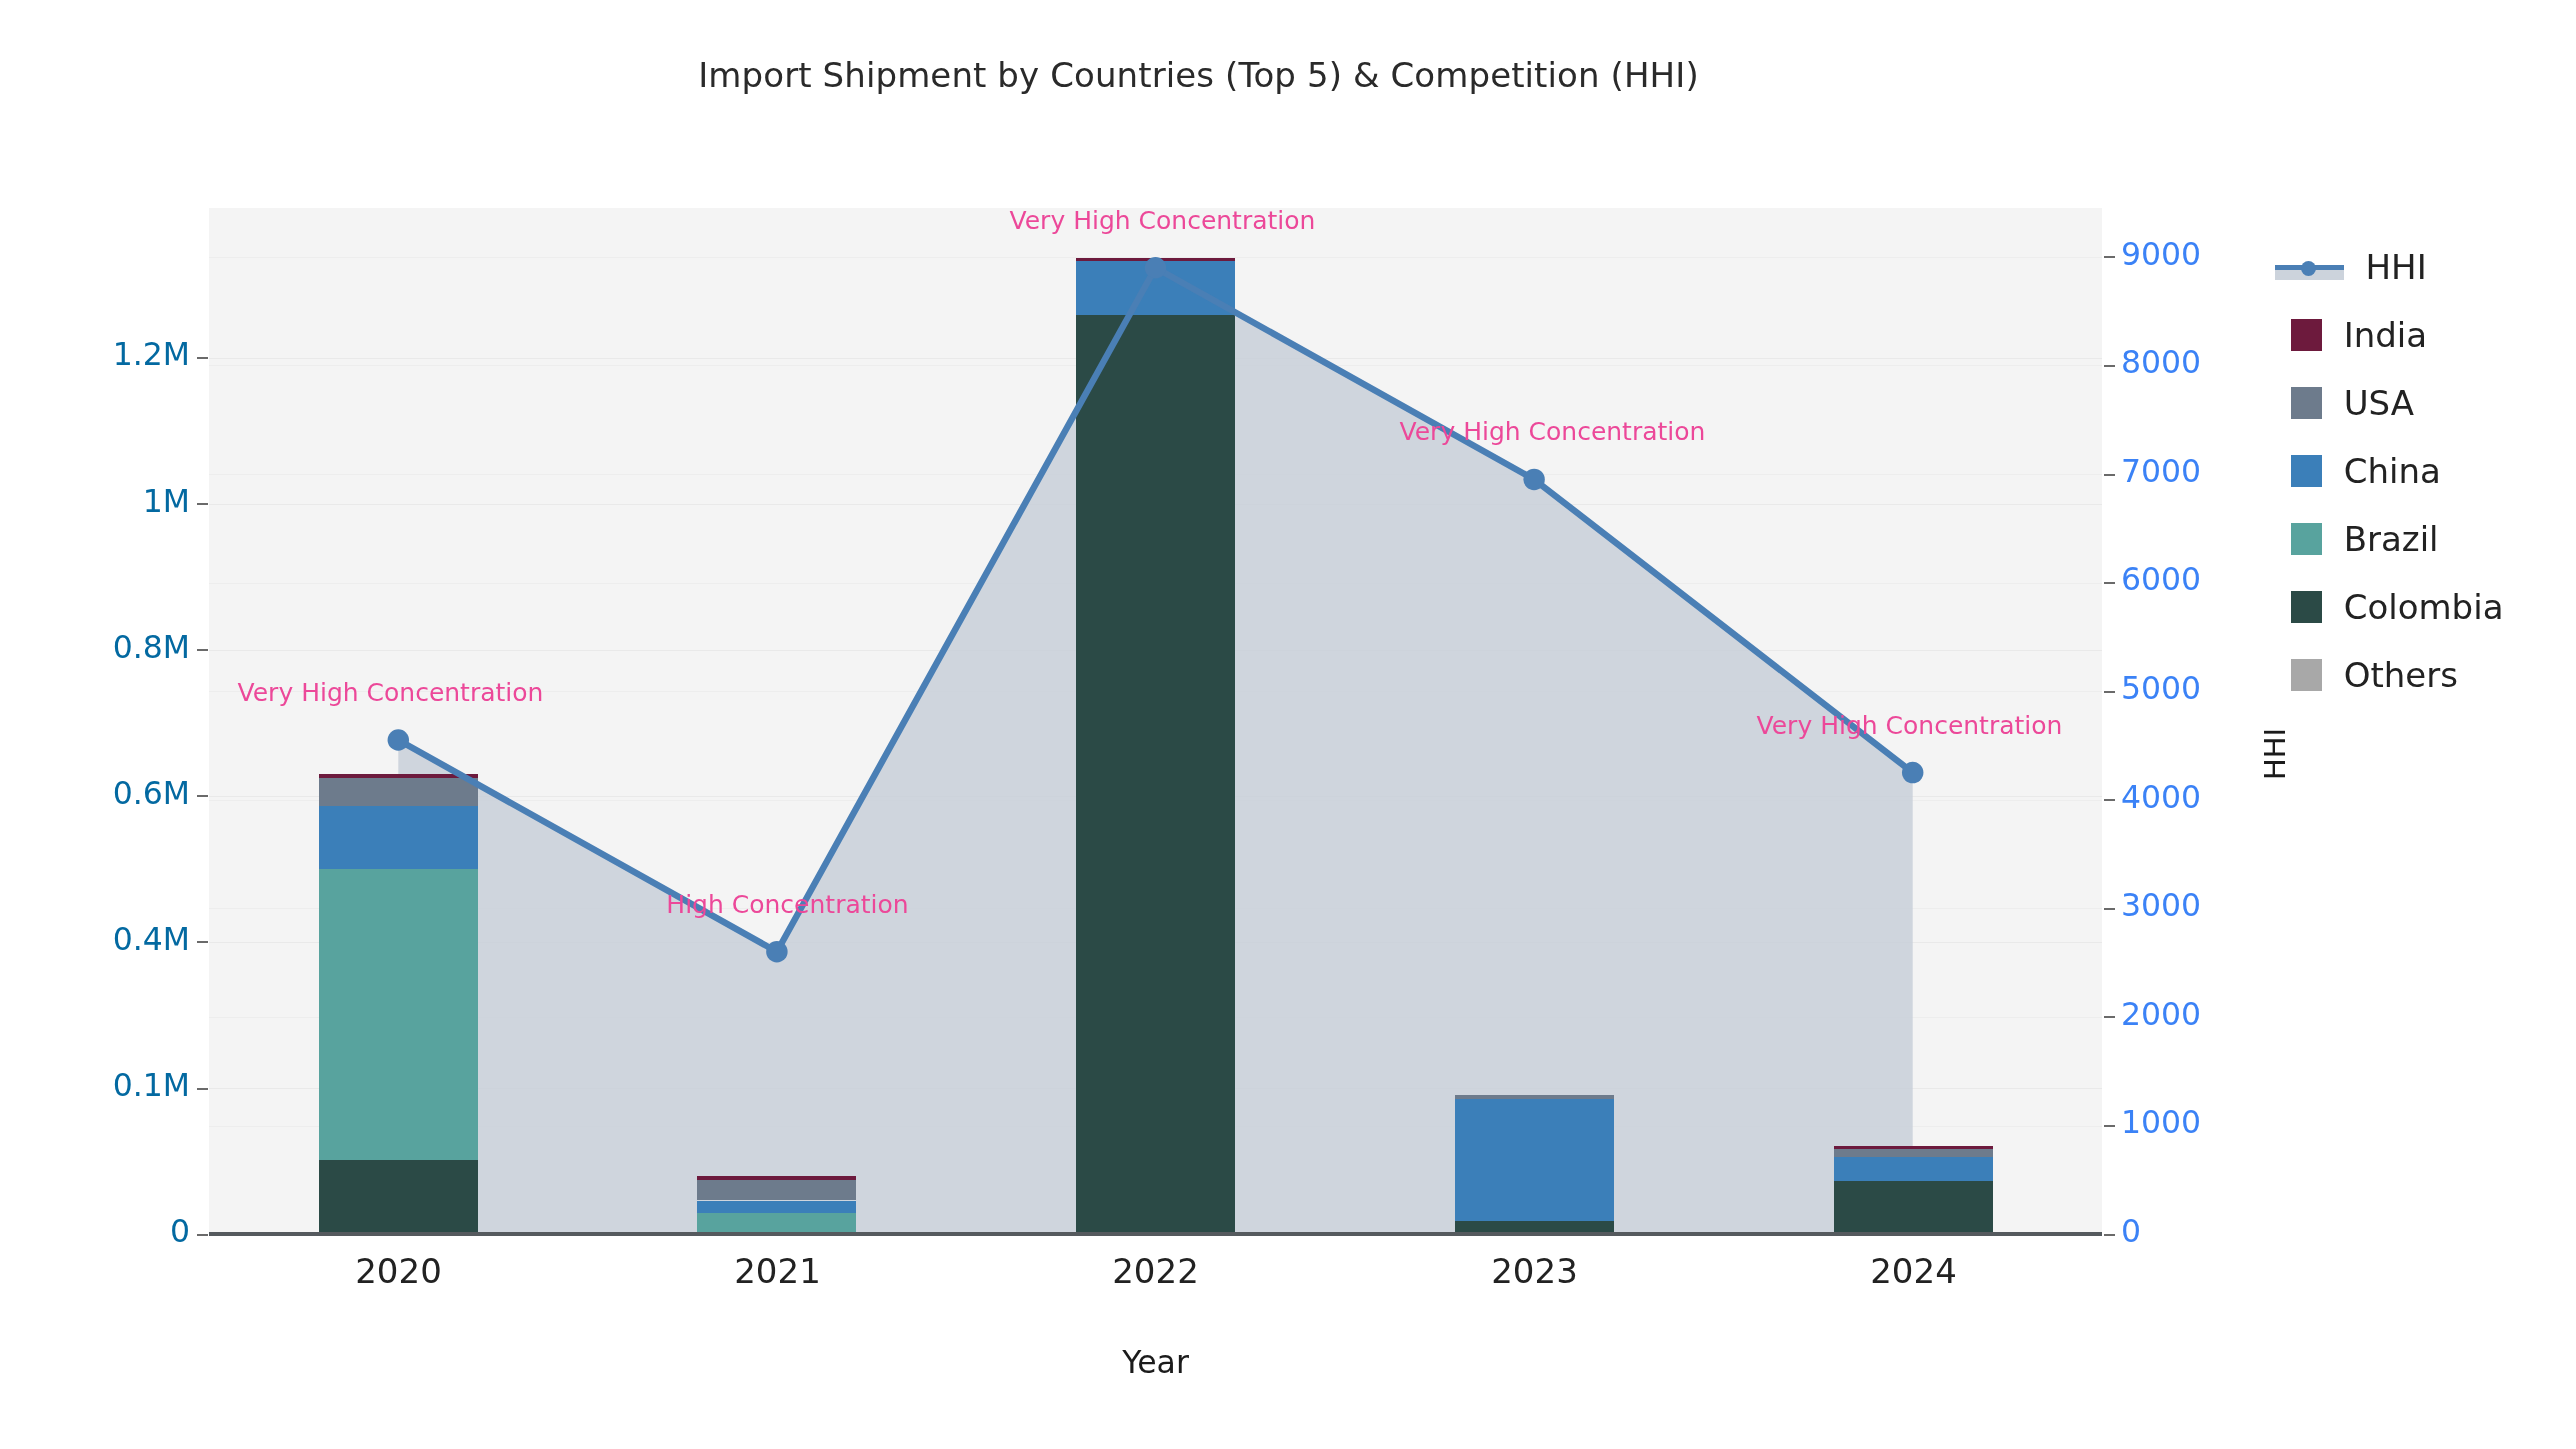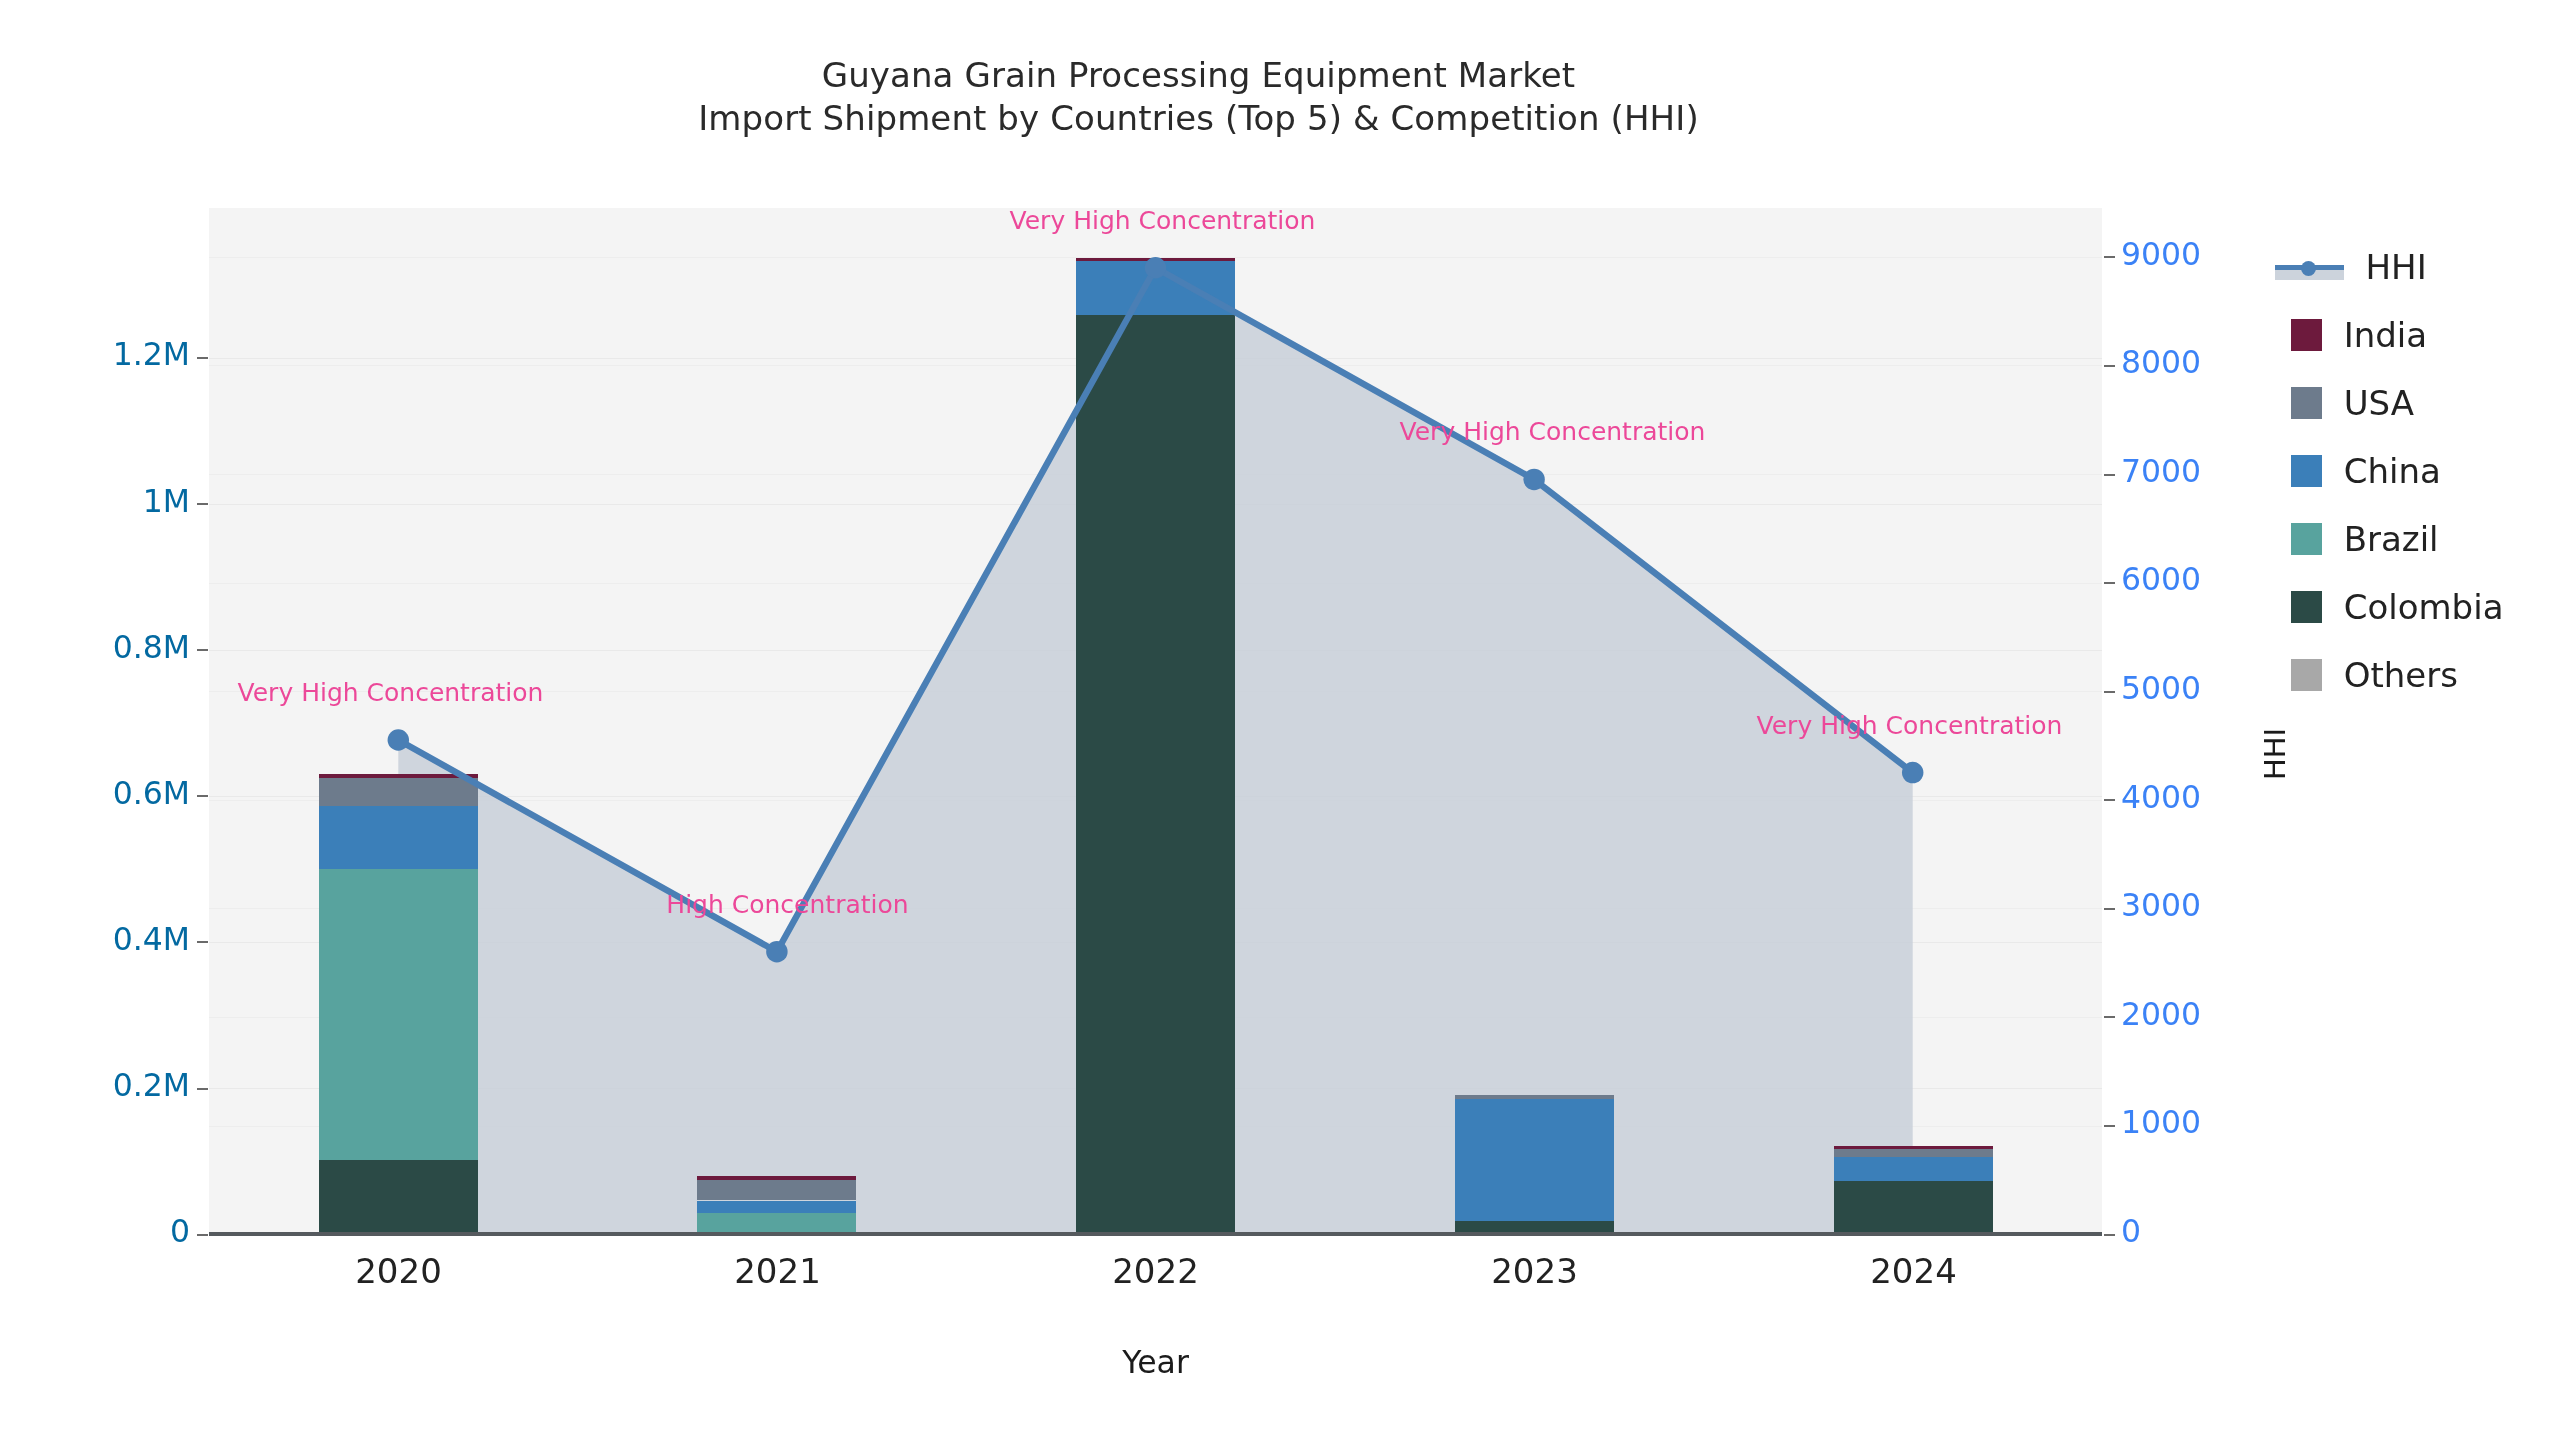--- a/index.html
+++ b/index.html
@@ -195,21 +195,20 @@
     color: #222;
     white-space: nowrap;
   }
 </style>
 </head>
 <body>
 
 <div id="chart-root">
 
   <div class="title-block">
-    <div class="title-line">Guyana Grain Processing Equipment Market</div>
     <div class="title-line">Import Shipment by Countries (Top 5) &amp; Competition (HHI)</div>
   </div>
 
   <div id="plot-area">
     <div id="plot-clip">
       <div id="gridlines-left">
           <div class="gridline" style="top: 880px;"></div>
           <div class="gridline" style="top: 734px;"></div>
           <div class="gridline" style="top: 588px;"></div>
           <div class="gridline" style="top: 442px;"></div>
@@ -270,21 +269,21 @@
           <circle cx="2381.4" cy="789.0793650793651" r="15" fill="#4a7fb5"></circle>
         </svg>
     </div>
   </div>
 
   <div class="axis-spine-bottom"></div>
 
   <div id="ytick-left-layer">
       <div class="ytick-label" style="left: 0px; width: 190px; top: 1213px;">0</div>
       <div class="axis-spine-left-tick" style="left: 197px; top: 1234px;"></div>
-      <div class="ytick-label" style="left: 0px; width: 190px; top: 1067px;">0.2M</div>
+      <div class="ytick-label" style="left: 0px; width: 190px; top: 1067px;">0.1M</div>
       <div class="axis-spine-left-tick" style="left: 197px; top: 1088px;"></div>
       <div class="ytick-label" style="left: 0px; width: 190px; top: 921px;">0.4M</div>
       <div class="axis-spine-left-tick" style="left: 197px; top: 941px;"></div>
       <div class="ytick-label" style="left: 0px; width: 190px; top: 775px;">0.6M</div>
       <div class="axis-spine-left-tick" style="left: 197px; top: 795px;"></div>
       <div class="ytick-label" style="left: 0px; width: 190px; top: 629px;">0.8M</div>
       <div class="axis-spine-left-tick" style="left: 197px; top: 649px;"></div>
       <div class="ytick-label" style="left: 0px; width: 190px; top: 483px;">1M</div>
       <div class="axis-spine-left-tick" style="left: 197px; top: 503px;"></div>
       <div class="ytick-label" style="left: 0px; width: 190px; top: 336px;">1.2M</div>

